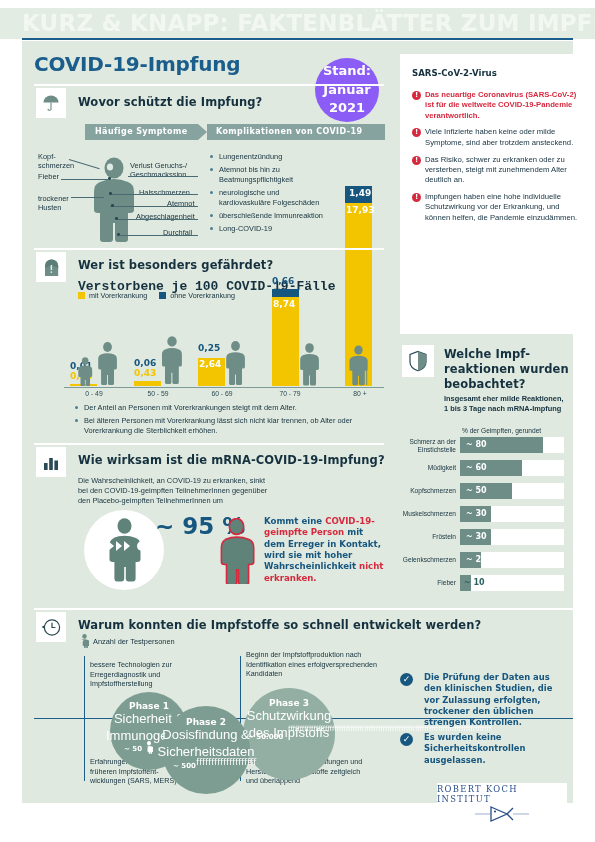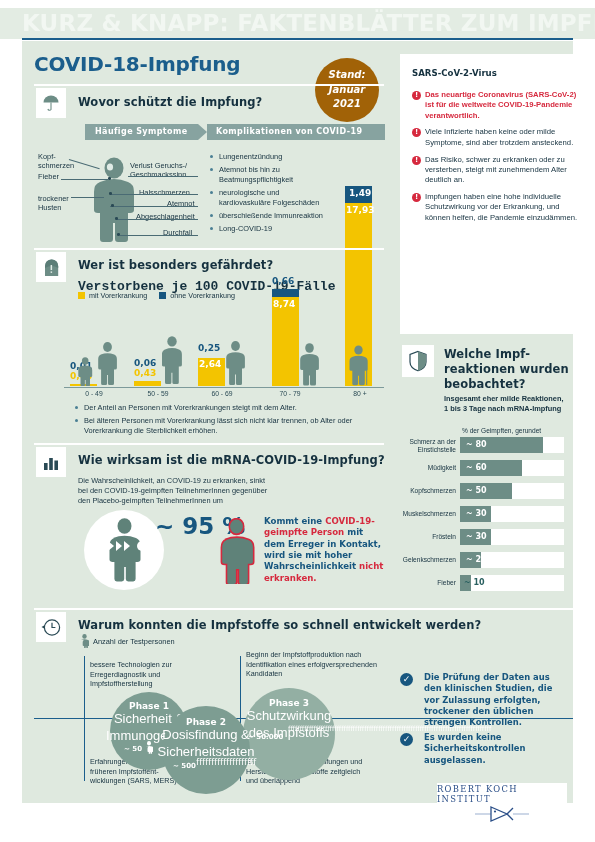--- a/index.html
+++ b/index.html
@@ -37,25 +37,24 @@
   .maintitle {
     position: absolute; left: 34px; top: 52px;
     font-size: 20px; font-weight: 700; color: #1b5e8c; letter-spacing: -.2px;
     font-family: "DejaVu Sans", sans-serif;
   }
   .hr-soft {
     position: absolute; height: 1.6px; background: #ffffff;
   }
   .stand-badge {
     position: absolute; left: 315px; top: 58px; width: 64px; height: 64px;
-    border-radius: 50%; background: #a16207; color:#ffffff;
+    border-radius: 50%; background: #8b5cf6; color:#ffffff;
     display:flex; flex-direction:column; align-items:center; justify-content:center;
-    font-size: 10px; font-weight: 700; line-height: 1.45;
+    font-size: 13px; font-weight: 700; line-height: 1.45;
     font-family: "DejaVu Sans", sans-serif;
-    font-style: italic;
   }
 
   .sec-icon {
     position: absolute; width: 30px; height: 30px; background: #ffffff;
     display: flex; align-items: center; justify-content: center;
   }
   .sec-head {
     position: absolute; font-size: 11.5px; font-weight: 700; color: #15313f;
     letter-spacing: .1px; font-family: "DejaVu Sans", sans-serif;
   }
@@ -153,21 +152,21 @@
 <body>
 
 <div class="page">
 
   <div class="banner"></div>
   <div class="banner-text">KURZ &amp; KNAPP: FAKTENBLÄTTER ZUM IMPFEN</div>
   <div class="banner-rule"></div>
 
   <div class="field"></div>
 
-  <div class="maintitle">COVID-18-Impfung</div>
+  <div class="maintitle">COVID-19-Impfung</div>
 
   <div class="stand-badge">
     <span>Stand:</span>
     <span>Januar</span>
     <span>2021</span>
   </div>
 
   <div class="hr-soft" style="left:34px; top:84px; width:350px;"></div>
 
   <div class="sec-icon" style="left:36px; top:88px;">

